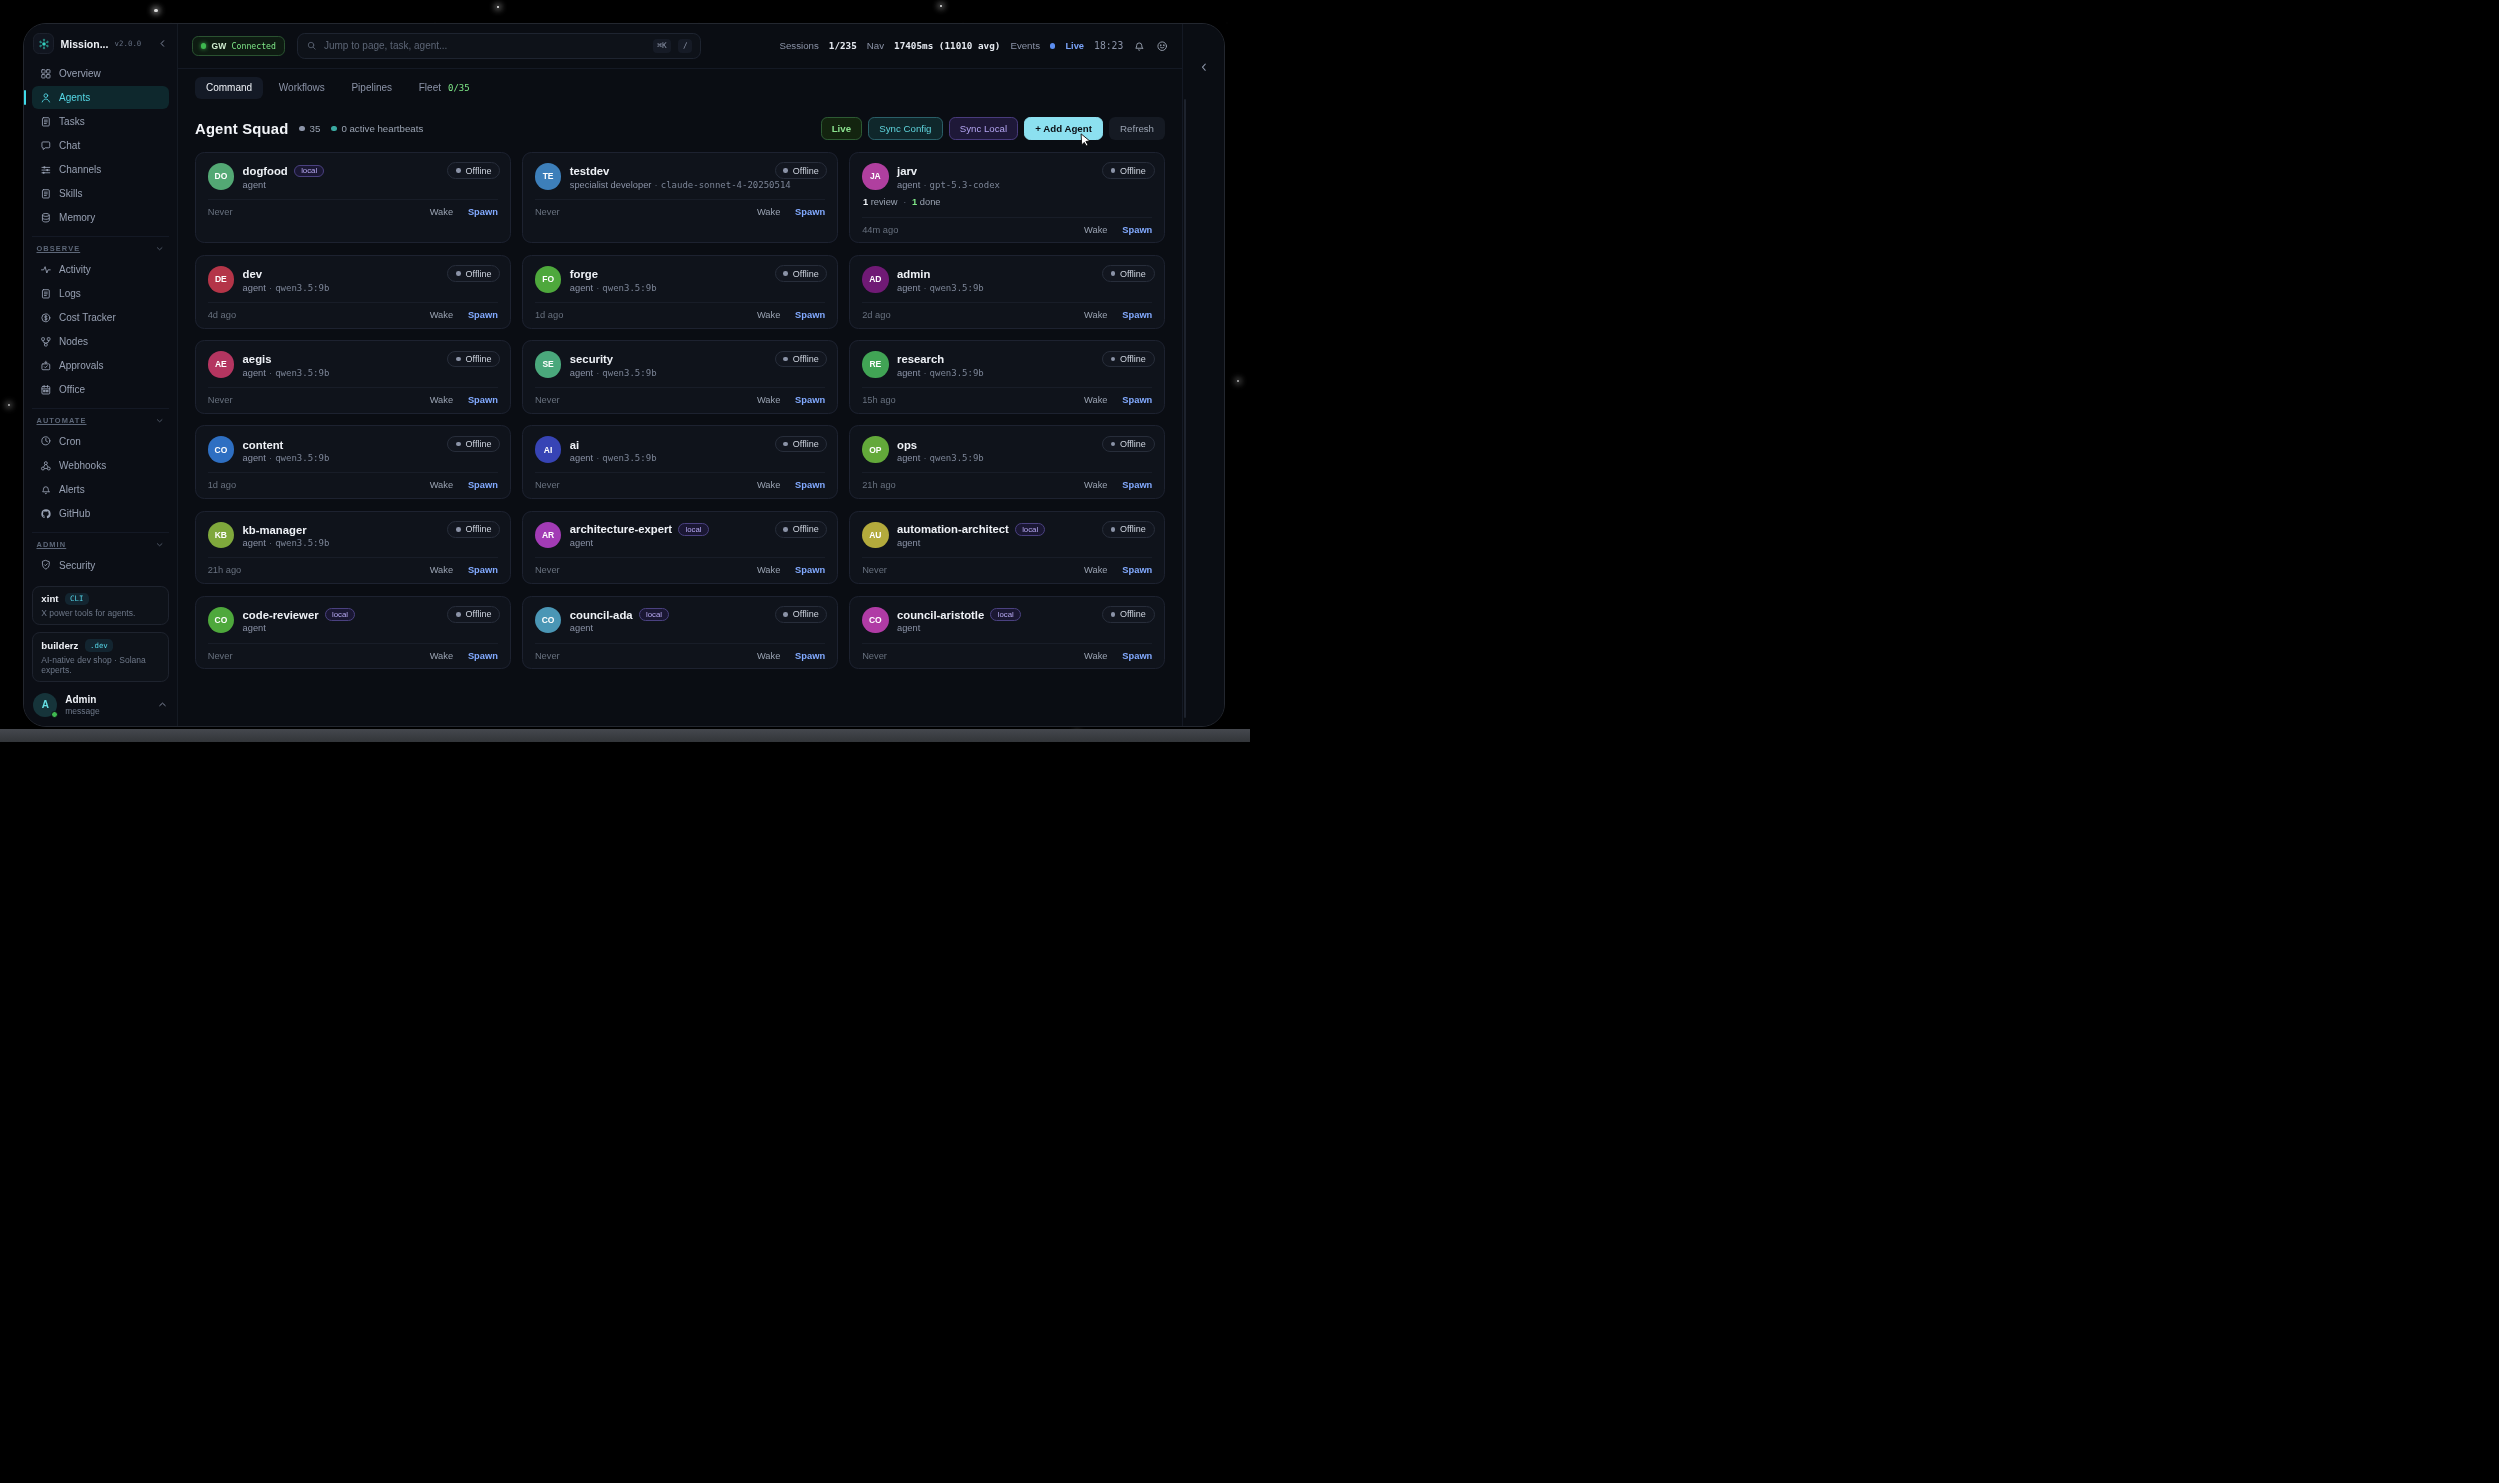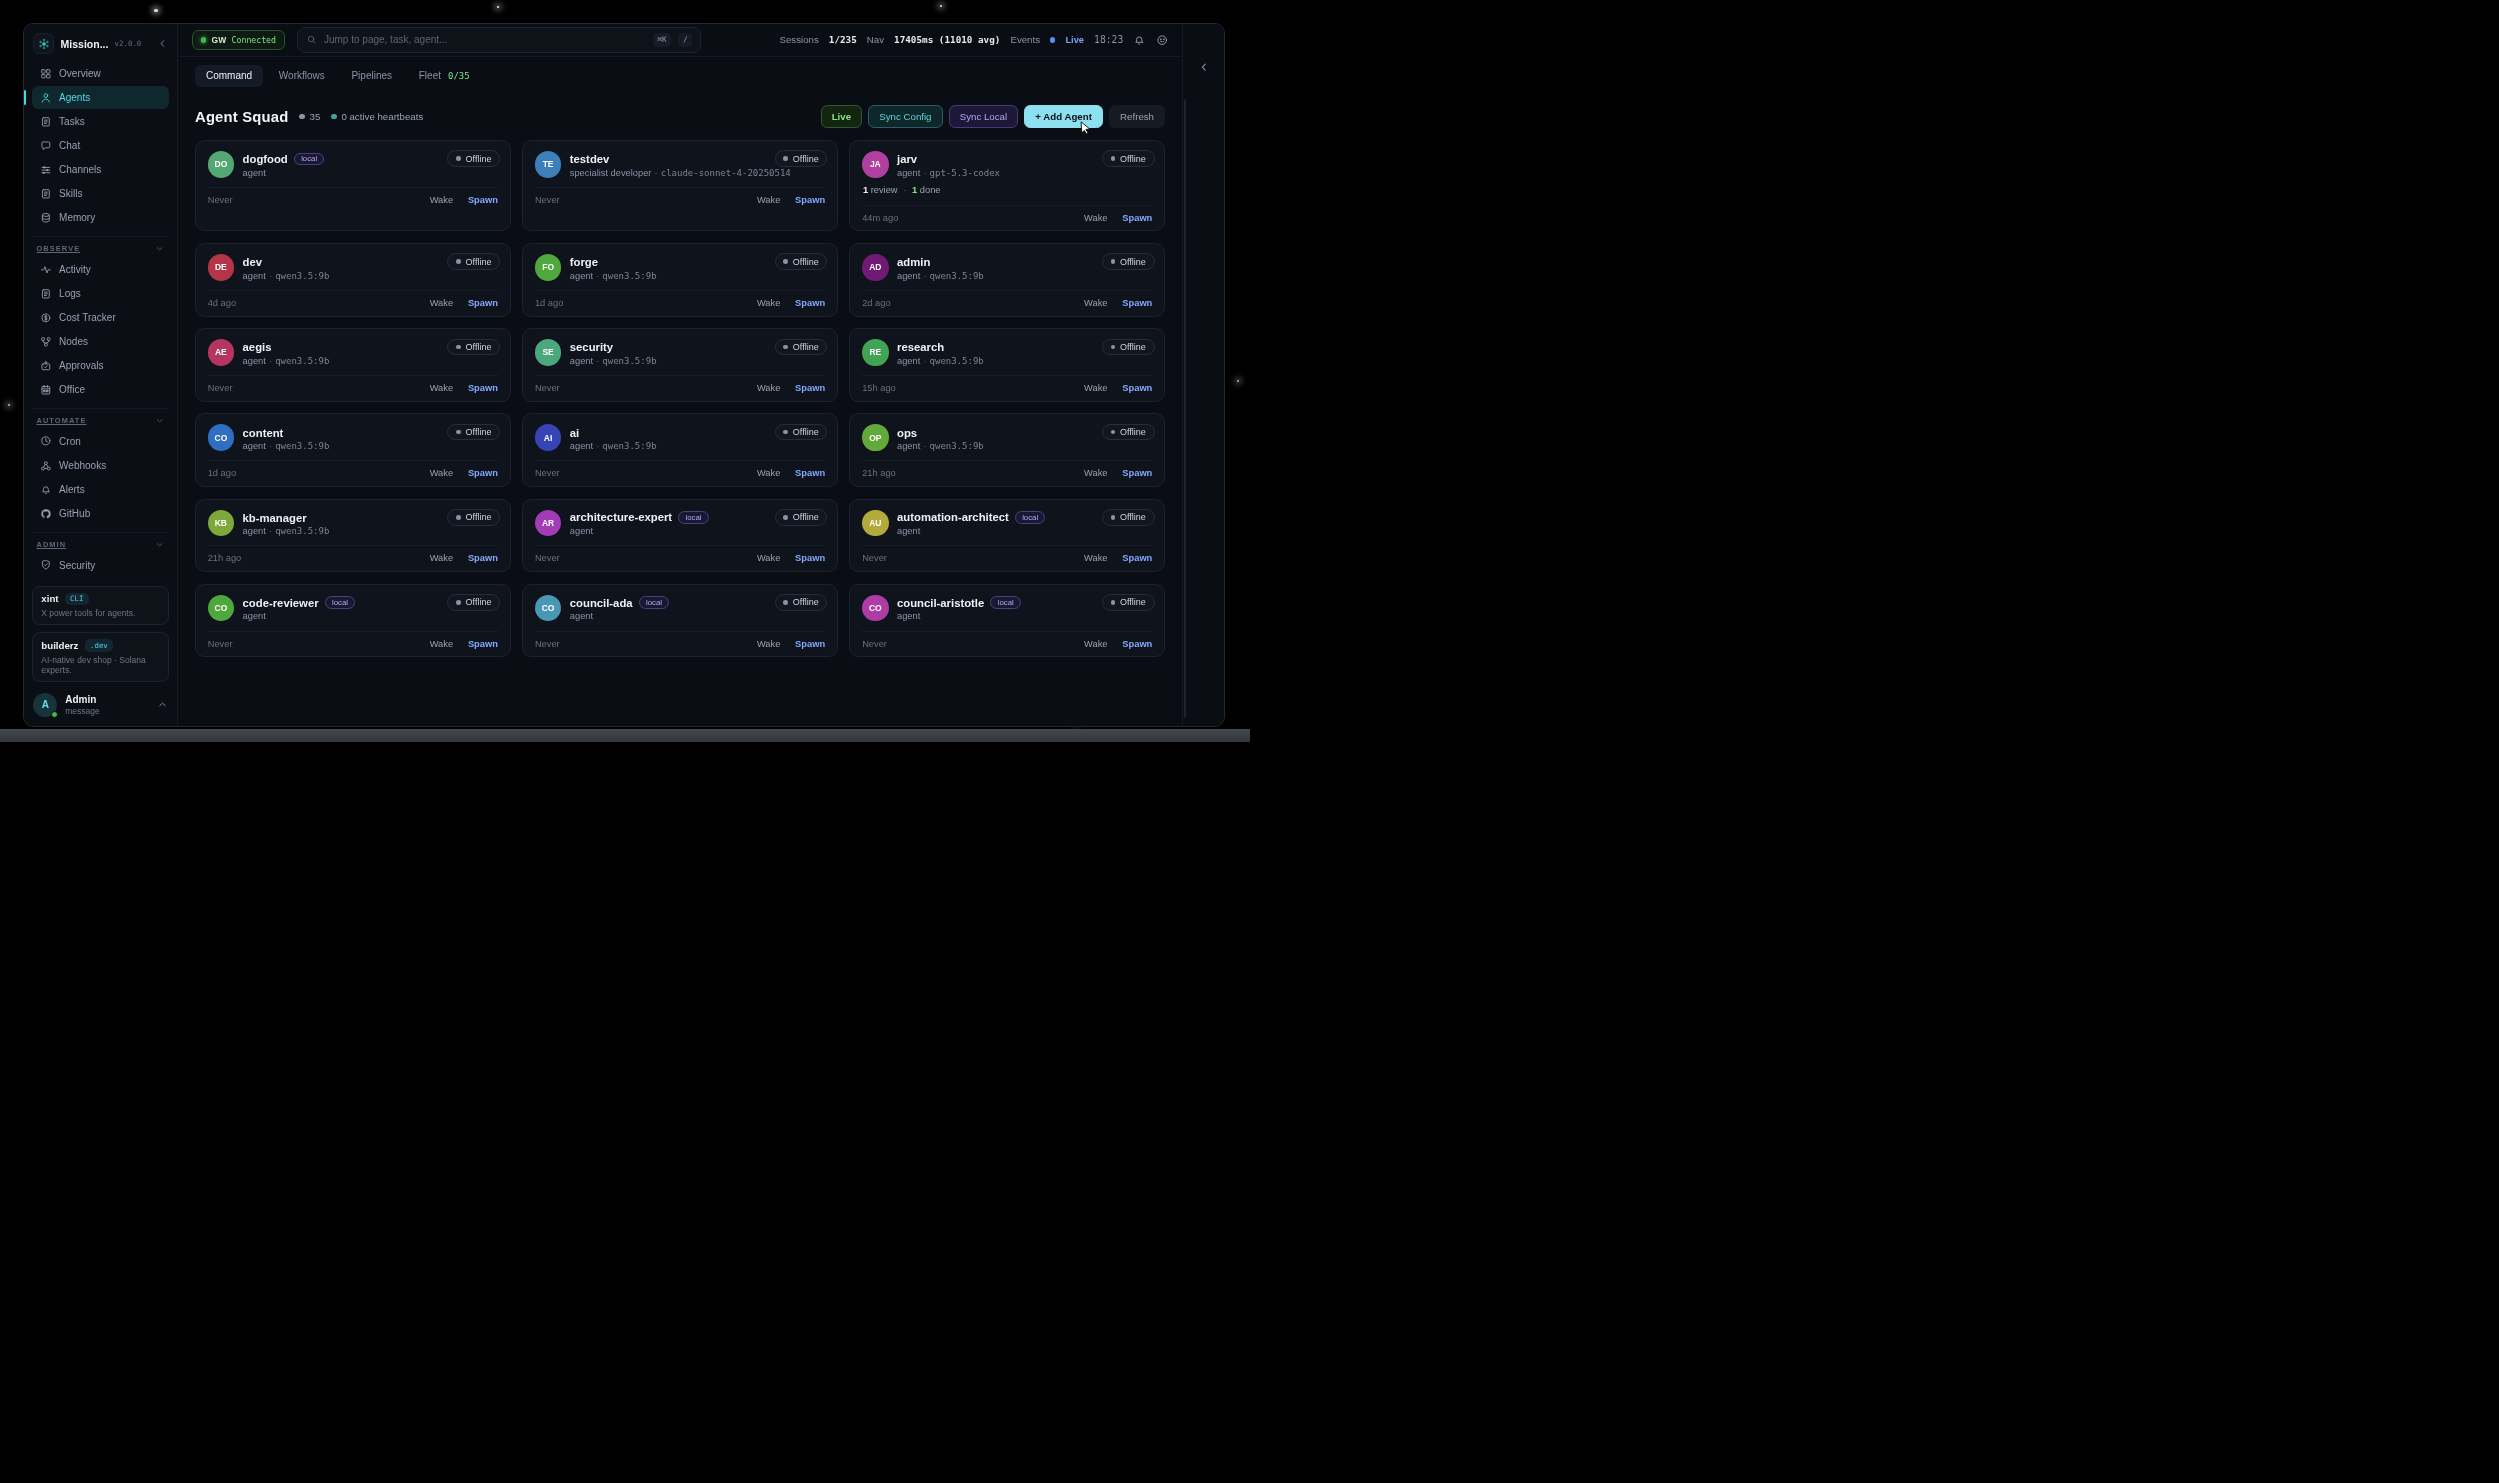--- a/index.html
+++ b/index.html
@@ -26,21 +26,21 @@
     box-shadow:0 0 6.2px 1.6px rgba(255,255,255,.8); }
   .star.s1{left:154px;top:8.5px;} .star.s2{left:940px;top:4.7px;width:2.3px;height:2.3px;}
   .star.s3{left:1237px;top:380px;width:2.3px;height:2.3px;} .star.s4{left:7.8px;top:404px;width:2.3px;height:2.3px;}
   .star.s5{left:1076px;top:731px;width:2.3px;height:2.3px;} .star.s6{left:497px;top:6.2px;width:1.6px;height:1.6px;}
 
   .dock { position:absolute; left:0; right:0; bottom:0; height:13.2px;
     background:linear-gradient(#45484e,#323539); }
 
   
   .window { position:absolute; left:23px; top:23px; width:1202px; height:704px;
-    background:#0a0d13; border:0.8px solid #23272f; border-radius:10px; overflow:hidden;
+    background:#0a0d13; border:0.8px solid #23272f; border-radius:23px; overflow:hidden;
     display:flex; box-shadow:0 18.7px 62px rgba(0,0,0,.85); color:#dfe4ec; }
 
   
   .sidebar { width:154px; min-width:154px; background:#0b0e15; border-right:0.8px solid #151a23;
     display:flex; flex-direction:column; padding:9.3px 7.8px 9.3px; }
   .brand { display:flex; align-items:center; gap:6.2px; padding:0 1.6px 7.8px; }
   .logo { width:21px; height:21px; border-radius:6.2px; background:#11151f; border:0.8px solid #1c212c;
     display:flex; align-items:center; justify-content:center; flex:0 0 auto; }
   .brand-title { font-size:10.5px; font-weight:700; color:#eef1f6; white-space:nowrap; }
   .brand-ver { font-family:"DejaVu Sans Mono", monospace; font-size:7.4px; color:#646e80; }
@@ -66,21 +66,21 @@
   .user-avatar { position:relative; width:24px; height:24px; border-radius:50%; background:#16343a;
     color:#66e0e4; font-size:10px; font-weight:700; display:flex; align-items:center; justify-content:center; }
   .user-avatar i { position:absolute; right:-0.8px; bottom:-0.8px; width:7px; height:7px; border-radius:50%;
     background:#3fb950; border:1.6px solid #0b0e15; }
   .user-name { font-size:10px; font-weight:700; color:#eef1f6; line-height:1.2; }
   .user-org { font-size:8.5px; color:#6e7889; }
   .user-chev { margin-left:auto; color:#8b93a7; display:flex; }
 
   
   .main { flex:1; min-width:0; display:flex; flex-direction:column; }
-  .topbar { height:33px; display:flex; align-items:center; gap:12.4px; padding:0 14px;
+  .topbar { height:45px; display:flex; align-items:center; gap:12.4px; padding:0 14px;
     border-bottom:0.8px solid #141924; }
   .gw { display:flex; align-items:center; gap:5.4px; border:0.8px solid #2a5230; background:#0e1b12;
     border-radius:6.2px; padding:3.9px 7.8px; }
   .gw .dot { width:5.4px; height:5.4px; border-radius:50%; background:#3fb950; box-shadow:0 0 4.7px #3fb950; }
   .gw-code { font-size:8.5px; font-weight:700; color:#cfeccf; }
   .gw-status { font-family:"DejaVu Sans Mono", monospace; font-size:8.2px; color:#7ee787; }
   .search { width:404px; height:26.4px; background:#0e1219; border:0.8px solid #1e2430; border-radius:7.8px;
     display:flex; align-items:center; gap:7px; padding:0 7.8px; color:#5c6575; }
   .search input { flex:1; background:transparent; border:0; outline:0; color:#dfe4ec; font-size:10px;
     font-family:"Liberation Sans", sans-serif; }

